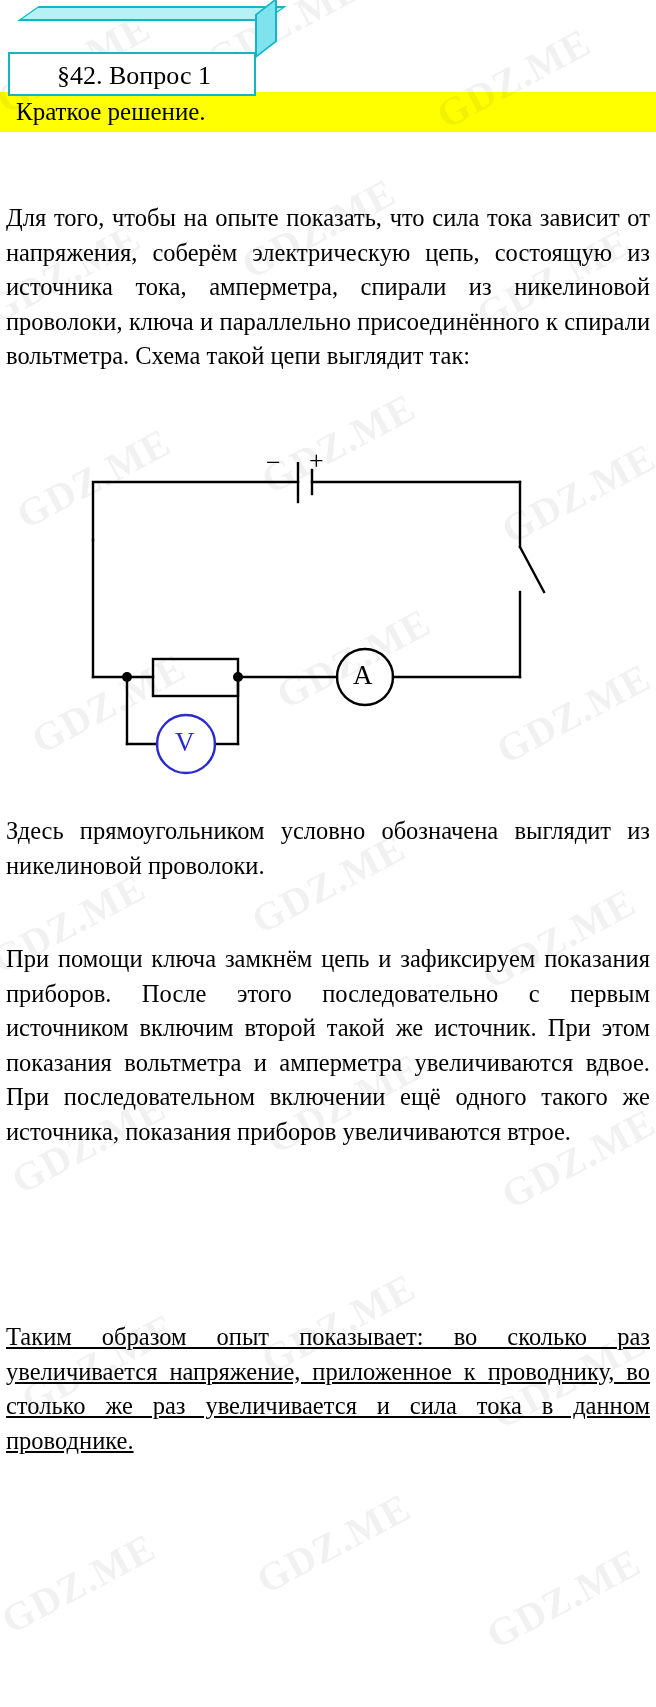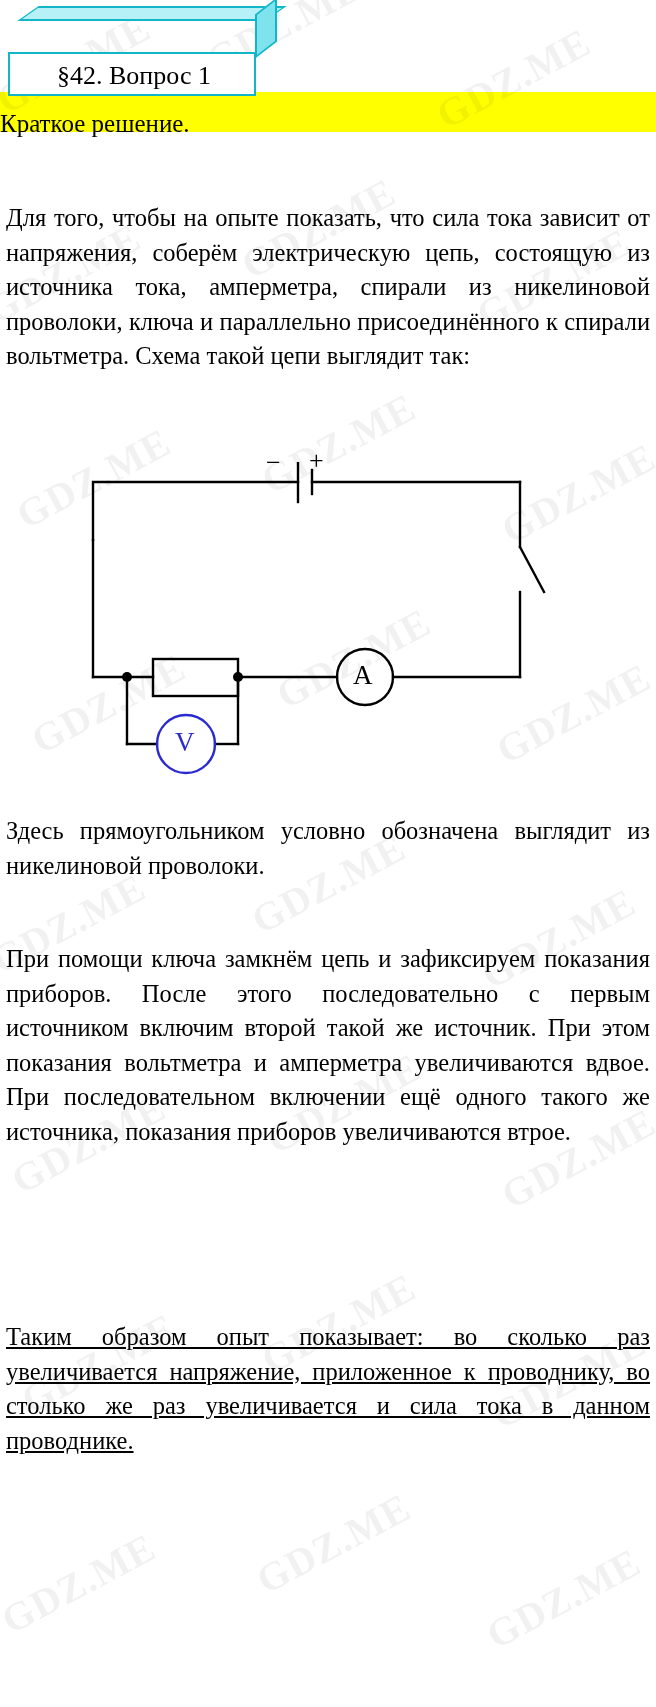--- a/index.html
+++ b/index.html
@@ -97,26 +97,25 @@
     position: absolute;
     left: 0;
     top: 92px;
     width: 656px;
     height: 40px;
     background: #ffff00;
     z-index: 2;
   }
   .highlight-text {
     position: absolute;
-    left: 0;
+    left: 16px;
     top: 94px;
     font-size: 25px;
     line-height: 36px;
     z-index: 6;
-    margin-top: 12px;
   }
 
   
   .para {
     position: absolute;
     left: 6px;
     width: 644px;
     font-size: 24.5px;
     line-height: 34.5px;
     text-align: justify;

